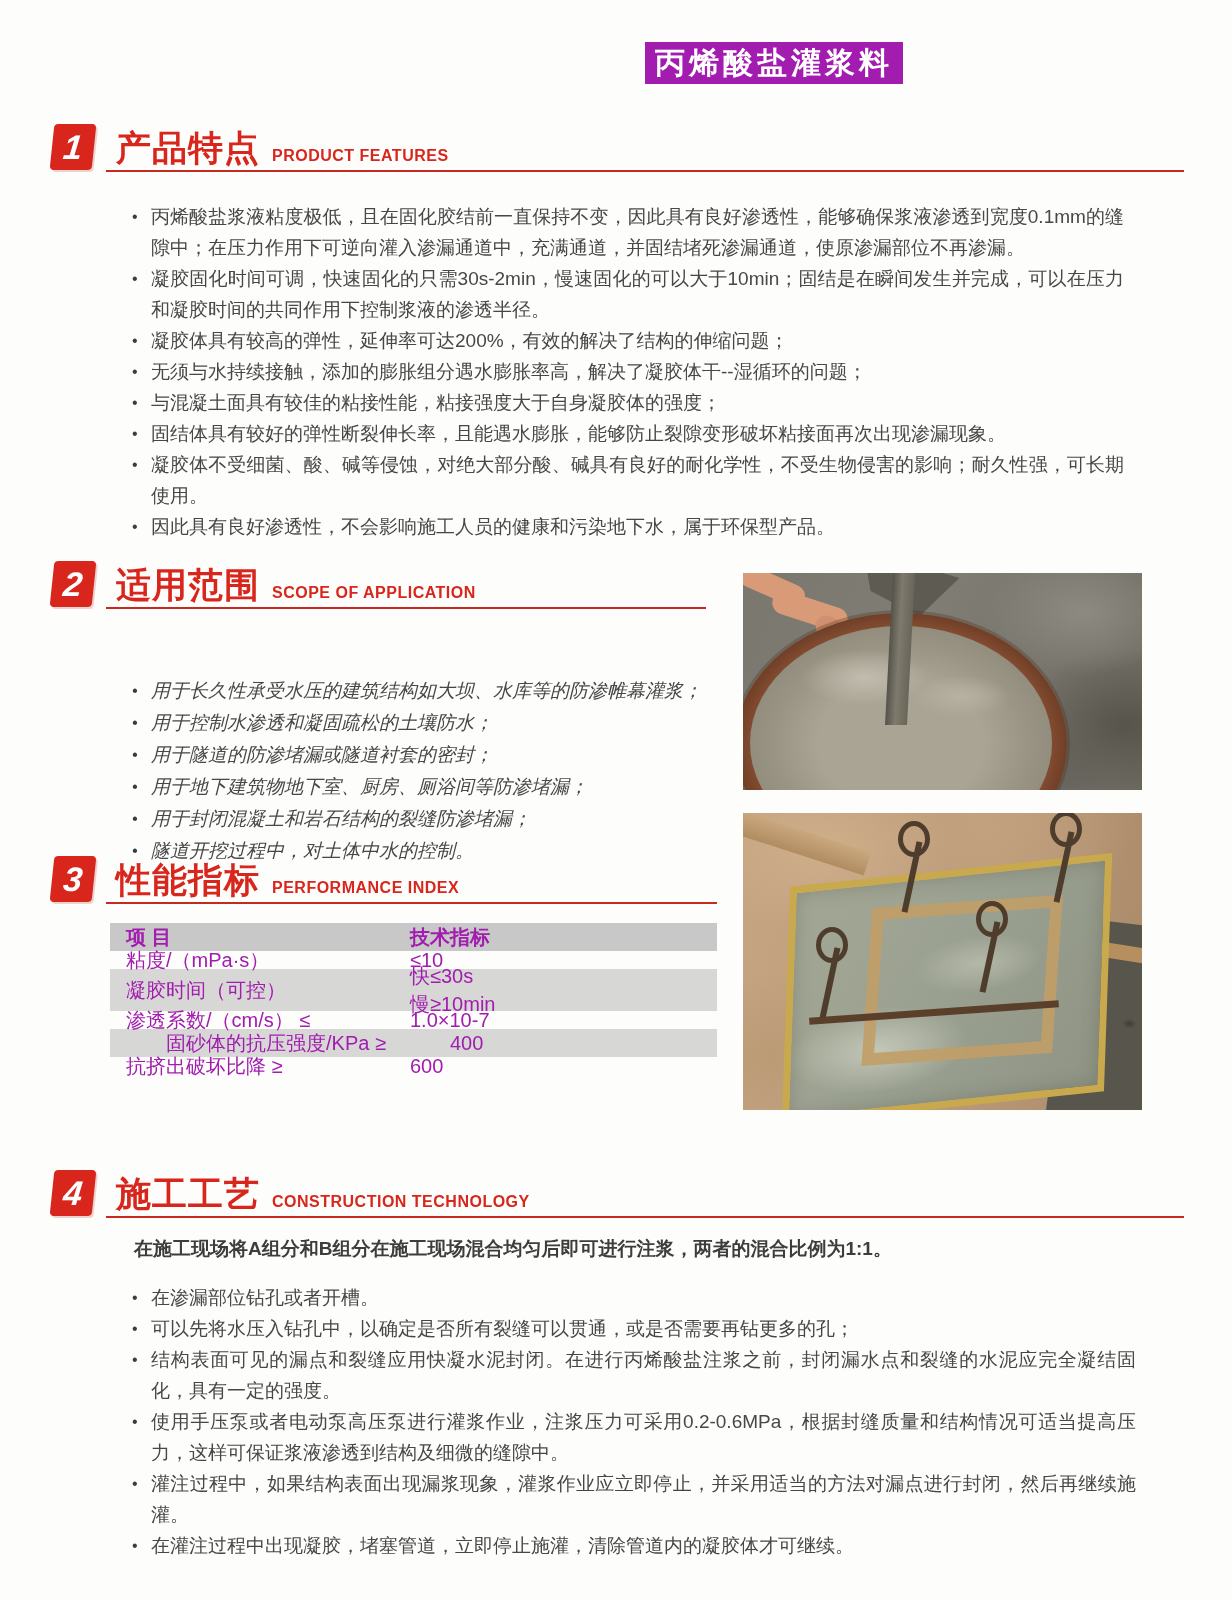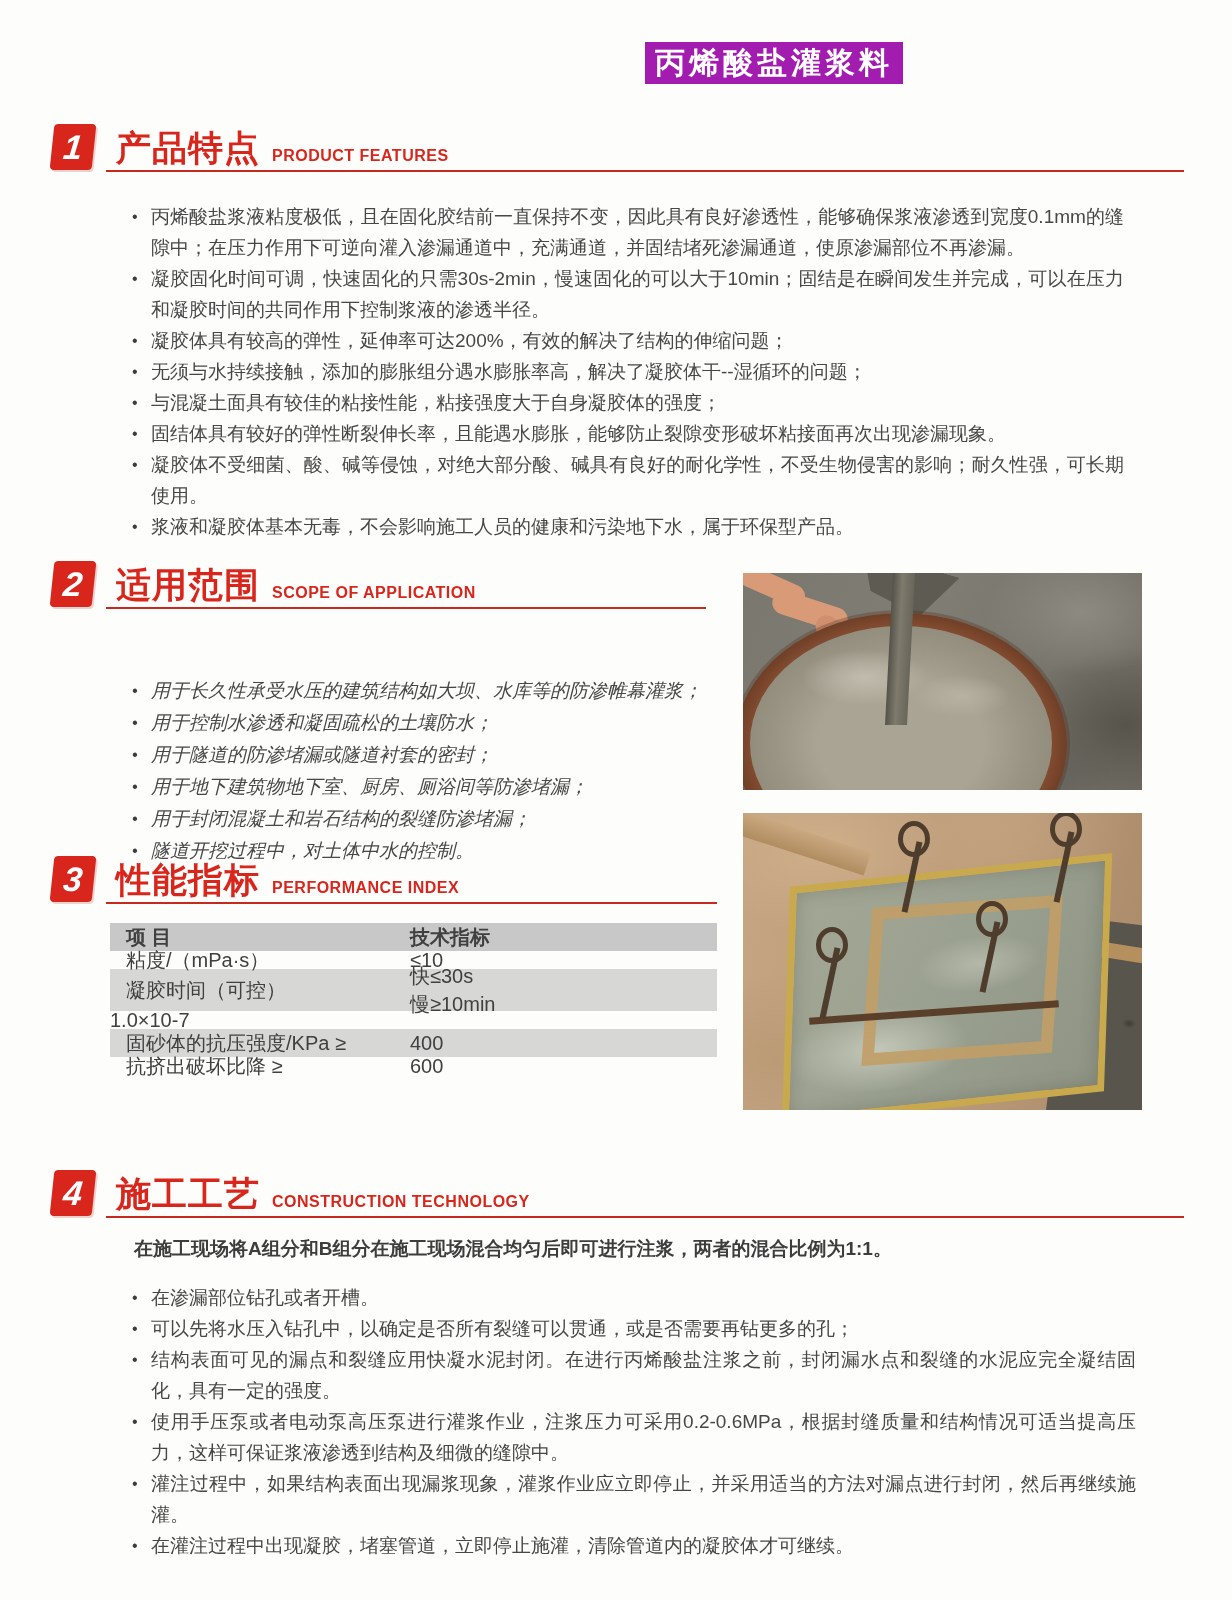--- a/index.html
+++ b/index.html
@@ -30,30 +30,30 @@
   
   .blist{position:absolute;list-style:none;margin:16px;padding:0;}
   .blist li{position:relative;padding-left:27px;font-size:19px;line-height:31px;text-align:justify;}
   .blist li::before{content:"•";position:absolute;left:8px;top:0;font-size:16px;color:#3c3c3c;}
   .list1{left:108px;top:185px;width:1000px;}
   .list2{left:108px;top:659px;width:620px;font-style:italic;}
   .list2 li{line-height:32px;}
   .list4{left:108px;top:1266px;width:1012px;}
   .intro4{position:absolute;left:134px;top:1236px;width:990px;font-size:19px;font-weight:bold;color:#3d3d3d;line-height:26px;}
   
-  .ptable{position:absolute;left:110px;top:923px;width:607px;font-size:20px;color:#404040;}
+  .ptable{position:absolute;left:110px;top:923px;width:607px;font-size:20px;color:#a21caf;}
   .trow{display:flex;align-items:center;}
   .c1{width:300px;padding-left:16px;box-sizing:border-box;}
   .c2{flex:1;}
   .thead{height:28px;background:#c8c8c8;font-weight:bold;}
   .rw{height:18px;}
   .rg{background:#d7d7d6;}
   .r2{height:42px;}
   .r2 .c2 div{line-height:28px;}
-  .r-mid{height:28px;}
+  .r-mid{height:28px;padding-left:40px;}
   
   .photo{position:absolute;overflow:hidden;}
   .photo1{
     left:743px;top:573px;width:399px;height:217px;
     background:
       radial-gradient(140px 90px at 85% 18%, #8d8a81 0%, rgba(141,138,129,0) 70%),
       radial-gradient(160px 110px at 96% 70%, #57544c 0%, rgba(87,84,76,0) 70%),
       radial-gradient(120px 80px at 72% 95%, #63605a 0%, rgba(99,96,90,0) 70%),
       linear-gradient(115deg,#7a776f 0%, #807d75 40%, #6e6b63 100%);
   }
@@ -122,21 +122,21 @@
   </div>
   <div class="rule" style="left:106px;top:170px;width:1078px;"></div>
   <ul class="blist list1">
     <li>丙烯酸盐浆液粘度极低，且在固化胶结前一直保持不变，因此具有良好渗透性，能够确保浆液渗透到宽度0.1mm的缝隙中；在压力作用下可逆向灌入渗漏通道中，充满通道，并固结堵死渗漏通道，使原渗漏部位不再渗漏。</li>
     <li>凝胶固化时间可调，快速固化的只需30s-2min，慢速固化的可以大于10min；固结是在瞬间发生并完成，可以在压力和凝胶时间的共同作用下控制浆液的渗透半径。</li>
     <li>凝胶体具有较高的弹性，延伸率可达200%，有效的解决了结构的伸缩问题；</li>
     <li>无须与水持续接触，添加的膨胀组分遇水膨胀率高，解决了凝胶体干--湿循环的问题；</li>
     <li>与混凝土面具有较佳的粘接性能，粘接强度大于自身凝胶体的强度；</li>
     <li>固结体具有较好的弹性断裂伸长率，且能遇水膨胀，能够防止裂隙变形破坏粘接面再次出现渗漏现象。</li>
     <li>凝胶体不受细菌、酸、碱等侵蚀，对绝大部分酸、碱具有良好的耐化学性，不受生物侵害的影响；耐久性强，可长期使用。</li>
-    <li>浆液和凝胶体基本无毒，不会影响施工人员的健康和污染地下水，属于环保型产品。</li>
+    <li>因此具有良好渗透性，不会影响施工人员的健康和污染地下水，属于环保型产品。</li>
   </ul>
 
   <div class="sec-head" style="top:561px;">
     <div class="num">2</div>
     <div class="tzh">适用范围</div>
     <div class="ten">SCOPE OF APPLICATION</div>
   </div>
   <div class="rule" style="left:106px;top:607px;width:600px;"></div>
   <ul class="blist list2">
     <li>用于长久性承受水压的建筑结构如大坝、水库等的防渗帷幕灌浆；</li>
@@ -175,20 +175,21 @@
       <div class="c2">≤10</div>
     </div>
     <div class="trow rg r2">
       <div class="c1">凝胶时间（可控）</div>
       <div class="c2">
         <div>快≤30s</div>
         <div>慢≥10min</div>
       </div>
     </div>
     <div class="trow rw">
+      <div class="c1">渗透系数/（cm/s）  ≤</div>
       <div class="c2">1.0×10-7</div>
     </div>
     <div class="trow rg r-mid">
       <div class="c1">固砂体的抗压强度/KPa ≥</div>
       <div class="c2">400</div>
     </div>
     <div class="trow rw">
       <div class="c1">抗挤出破坏比降 ≥</div>
       <div class="c2">600</div>
     </div>

